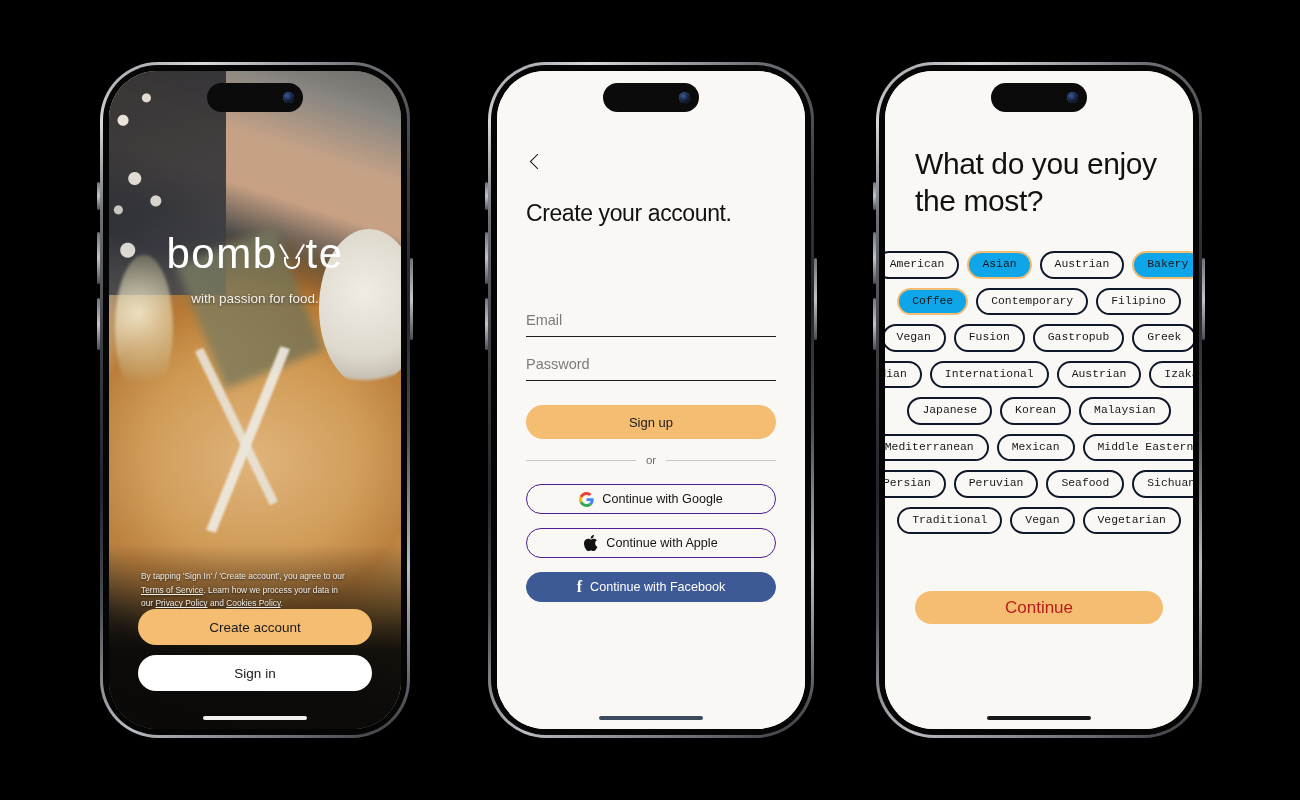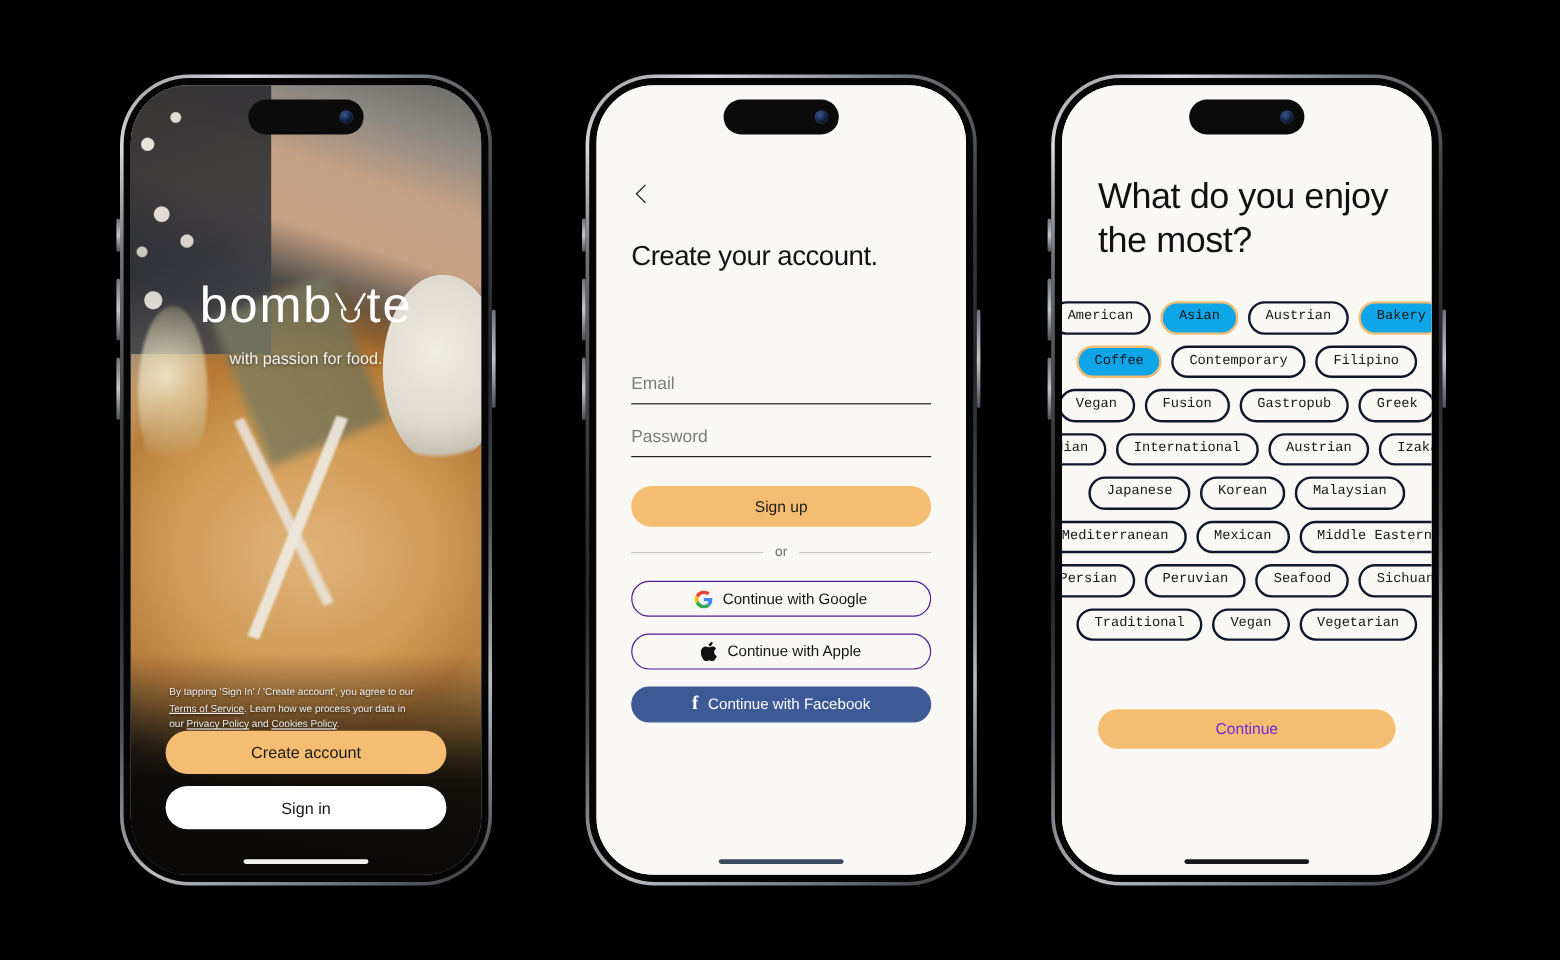--- a/index.html
+++ b/index.html
@@ -417,23 +417,23 @@
   }
   .continue-btn {
     position: absolute;
     left: 30px; right: 30px;
     bottom: 105px;
     height: 33px;
     background: #F5BD72;
     border: none;
     border-radius: 18px;
     font-family: "Liberation Sans", sans-serif;
-    font-size: 13px;
+    font-size: 17px;
     font-weight: 500;
-    color: #6d28d9;
+    color: #b91c1c;
     cursor: pointer;
   }
 </style>
 </head>
 <body>
 
 <div class="stage">
 
   <div class="phone" id="phone-1">
     <div class="phone-band"></div>

